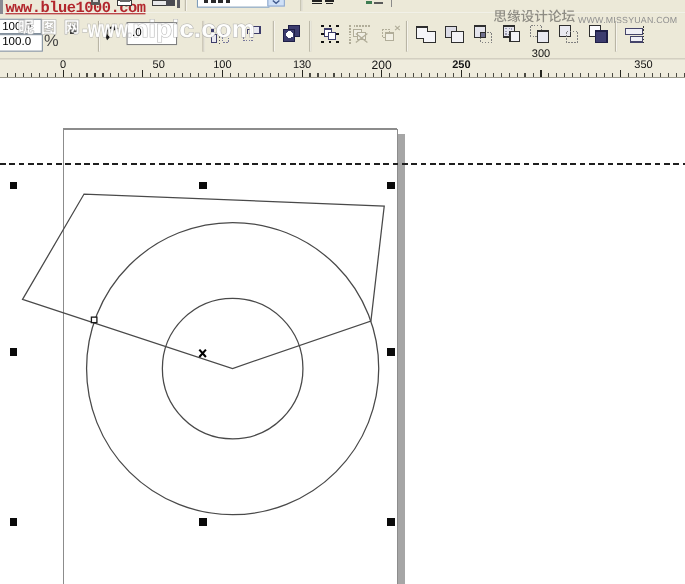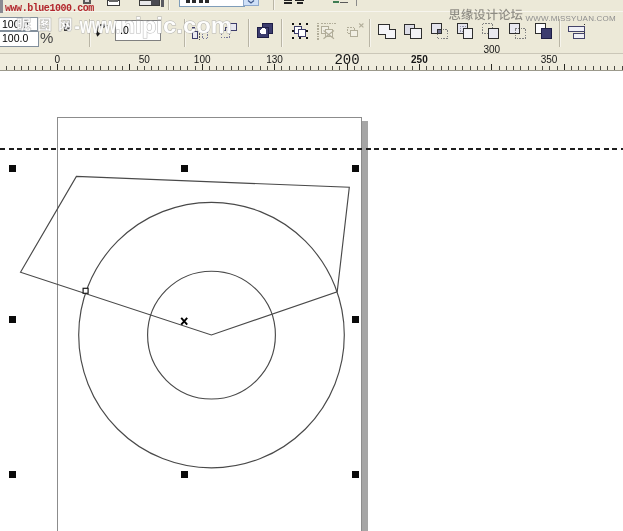--- a/index.html
+++ b/index.html
@@ -126,30 +126,30 @@
       <rect x="541.6" y="28.2" width="10.2" height="10.4" fill="#3c3c6e" stroke="#1e1e46"></rect>
       <path d="M584.6 24 v15" stroke="#333" stroke-width="1" stroke-dasharray="1.3,1.5"></path>
       <rect x="568.8" y="26" width="15.4" height="5" fill="#f0f0f6" stroke="#44446a"></rect>
       <rect x="573.4" y="33.2" width="10.8" height="5" fill="#f0f0f6" stroke="#44446a"></rect>
     </svg>
 
 <div class="abs" style="left:37.4px;top:54.5px;width:40px;text-align:center;font-size:10px;line-height:10px;color:#141414;">0</div>
     <div class="abs" style="left:109.8px;top:54.5px;width:40px;text-align:right;font-size:10px;line-height:10px;color:#141414;">50</div>
     <div class="abs" style="left:182.2px;top:54.5px;width:40px;text-align:center;font-size:10px;line-height:10px;color:#141414;">100</div>
     <div class="abs" style="left:254.6px;top:54.5px;width:40px;text-align:center;font-size:10px;line-height:10px;color:#141414;">130</div>
-    <div class="abs" style="left:327.0px;top:54.5px;width:40px;text-align:center;font-size:14px;line-height:10px;color:#141414;font-family:Liberation Mono, monospace;">200</div>
+    <div class="abs" style="left:327.0px;top:54.5px;width:40px;text-align:center;font-size:11px;line-height:10px;color:#141414;">200</div>
     <div class="abs" style="left:399.4px;top:54.5px;width:40px;text-align:center;font-size:10px;line-height:10px;color:#141414;font-weight:bold;">250</div>
     <div class="abs" style="left:471.8px;top:45px;width:40px;text-align:center;font-size:10px;line-height:10px;color:#141414;">300</div>
-    <div class="abs" style="left:529px;top:54.5px;width:40px;text-align:center;font-size:10px;line-height:10px;color:#141414;">350</div>
+    <div class="abs" style="left:565px;top:54.5px;width:40px;text-align:center;font-size:10px;line-height:10px;color:#141414;">350</div>
     <svg class="abs" style="left:0;top:0;" width="623" height="71" viewBox="0 0 623 71" shape-rendering="crispEdges">
       <path d="M6.7 66.3V70 M14.0 66.3V70 M21.2 66.3V70 M28.4 66.3V70 M35.7 66.3V70 M42.9 66.3V70 M50.2 66.3V70 M64.6 66.3V70 M71.9 66.3V70 M79.1 66.3V70 M86.4 66.3V70 M93.6 66.3V70 M100.8 66.3V70 M108.1 66.3V70 M115.3 66.3V70 M122.6 66.3V70 M137.0 66.3V70 M144.3 66.3V70 M151.5 66.3V70 M158.8 66.3V70 M166.0 66.3V70 M173.2 66.3V70 M180.5 66.3V70 M187.7 66.3V70 M195.0 66.3V70 M209.4 66.3V70 M216.7 66.3V70 M223.9 66.3V70 M231.2 66.3V70 M238.4 66.3V70 M245.6 66.3V70 M252.9 66.3V70 M260.1 66.3V70 M267.4 66.3V70 M281.8 66.3V70 M289.1 66.3V70 M296.3 66.3V70 M303.6 66.3V70 M310.8 66.3V70 M318.0 66.3V70 M325.3 66.3V70 M332.5 66.3V70 M339.8 66.3V70 M354.2 66.3V70 M361.5 66.3V70 M368.7 66.3V70 M376.0 66.3V70 M383.2 66.3V70 M390.4 66.3V70 M397.7 66.3V70 M404.9 66.3V70 M412.2 66.3V70 M426.6 66.3V70 M433.9 66.3V70 M441.1 66.3V70 M448.4 66.3V70 M455.6 66.3V70 M462.8 66.3V70 M470.1 66.3V70 M477.3 66.3V70 M484.6 66.3V70 M499.0 66.3V70 M506.3 66.3V70 M513.5 66.3V70 M520.8 66.3V70 M528.0 66.3V70 M535.2 66.3V70 M542.5 66.3V70 M549.7 66.3V70 M557.0 66.3V70 M571.4 66.3V70 M578.7 66.3V70 M585.9 66.3V70 M593.2 66.3V70 M600.4 66.3V70 M607.6 66.3V70 M614.9 66.3V70 M622.1 66.3V70 " stroke="#4a4a42" stroke-width="1"></path>
       <path d="M57.4 63.6V70 M129.8 63.6V70 M202.2 63.6V70 M274.6 63.6V70 M347.0 63.6V70 M419.4 63.6V70 M491.8 63.6V70 M564.2 63.6V70 " stroke="#26261f" stroke-width="1"></path>
     </svg>
 
-<div class="abs" style="left:5px;top:3px;width:200px;height:11px;font-family:'Liberation Mono',monospace;font-weight:bold;font-size:10px;line-height:11px;color:#b2262c;letter-spacing:-0.45px;">www.blue1000.com</div>
+<div class="abs" style="left:5px;top:3px;width:200px;height:11px;font-family:'Liberation Mono',monospace;font-weight:bold;font-size:14px;line-height:11px;color:#b2262c;letter-spacing:-0.45px;text-decoration:underline;">www.blue1000.com</div>
 <svg class="abs" style="left:0;top:0;" width="623" height="53" viewBox="0 0 623 53">
       <path transform="translate(448.5 19.2) scale(0.01240 -0.01240)" d="M285 238V55C285 -37 316 -64 434 -64C458 -64 596 -64 621 -64C720 -64 748 -30 759 110C734 116 693 130 673 145C668 38 660 22 614 22C582 22 467 22 443 22C390 22 381 27 381 56V238ZM381 273C455 234 542 171 584 127L651 192C606 237 516 296 443 332ZM736 227C792 149 847 45 866 -23L958 17C937 86 877 187 820 262ZM151 253C129 173 91 77 43 16L128 -30C177 36 212 139 236 222ZM141 801V339H851V801ZM231 532H451V421H231ZM543 532H758V421H543ZM231 718H451V610H231ZM543 718H758V610H543Z" fill="#8e8c84"></path>
       <path transform="translate(460.9 19.2) scale(0.01240 -0.01240)" d="M44 60 66 -27C154 10 265 59 370 106L352 181C239 134 121 87 44 60ZM494 845C478 763 452 654 430 586H739L727 531H368V455H575C511 413 430 379 354 354C370 340 394 306 403 291C453 310 506 334 557 363C572 349 586 334 598 318C540 274 446 229 372 207C389 191 409 162 420 143C489 171 573 217 634 262C642 245 650 227 655 210C585 140 459 66 355 33C374 16 395 -11 406 -32C494 4 596 65 671 130C674 75 663 31 645 13C633 -4 617 -7 597 -7C577 -7 557 -5 531 -2C546 -27 551 -60 552 -82C574 -83 595 -84 614 -83C652 -83 677 -76 702 -51C754 -9 777 118 730 242L783 267C804 142 841 28 908 -34C921 -13 947 19 967 34C904 86 868 189 848 300C883 319 917 339 947 359L886 417C838 382 764 338 699 306C679 340 652 373 619 401C643 418 667 436 687 455H963V531H811C829 611 847 703 858 778L797 788L782 784H569L581 835ZM764 717 752 652H534L552 717ZM65 419C80 426 104 432 208 446C170 385 135 337 119 318C90 282 68 258 46 253C55 232 69 192 72 177C93 191 127 204 349 265C346 283 344 318 345 342L201 307C266 391 328 489 380 586L309 628C293 593 275 559 256 525L153 516C210 598 267 703 311 804L228 837C188 718 117 592 95 560C74 526 56 504 37 500C47 478 61 436 65 419Z" fill="#8e8c84"></path>
       <path transform="translate(473.3 19.2) scale(0.01240 -0.01240)" d="M112 771C166 723 235 655 266 611L331 678C298 720 228 784 174 828ZM40 533V442H171V108C171 61 141 27 121 13C138 -5 163 -44 170 -67C187 -45 217 -21 398 122C387 140 371 175 363 201L263 123V533ZM482 810V700C482 628 462 550 333 492C350 478 383 442 395 423C539 490 570 601 570 697V722H728V585C728 498 745 464 828 464C841 464 883 464 899 464C919 464 942 465 955 470C952 492 949 526 947 550C934 546 912 544 897 544C885 544 847 544 836 544C820 544 818 555 818 583V810ZM787 317C754 248 706 189 648 142C588 191 540 250 506 317ZM383 406V317H443L417 308C456 223 508 150 573 90C500 47 417 17 329 -1C345 -22 365 -59 373 -84C472 -59 565 -22 645 30C720 -23 809 -62 910 -86C922 -60 948 -23 968 -2C876 16 793 48 723 90C805 163 869 259 907 384L849 409L833 406Z" fill="#8e8c84"></path>
       <path transform="translate(485.7 19.2) scale(0.01240 -0.01240)" d="M128 769C184 722 255 655 289 612L352 681C318 723 244 786 188 830ZM43 533V439H196V105C196 61 165 30 144 16C160 -4 184 -46 192 -71C210 -49 242 -24 436 115C426 134 412 175 406 201L292 122V533ZM618 841V520H370V422H618V-84H718V422H963V520H718V841Z" fill="#8e8c84"></path>
       <path transform="translate(498.1 19.2) scale(0.01240 -0.01240)" d="M98 765C159 715 239 643 276 598L339 670C300 714 217 781 156 828ZM802 432C735 383 634 326 546 284V472H458C539 545 603 627 653 709C725 593 824 482 917 415C933 438 963 472 985 489C880 554 764 678 701 795L717 829L616 847C565 726 465 581 312 477C333 462 362 428 376 405C403 425 428 445 452 466V76C452 -27 485 -57 604 -57C629 -57 774 -57 800 -57C905 -57 932 -16 944 132C918 137 879 153 858 168C851 50 843 29 794 29C761 29 638 29 612 29C556 29 546 36 546 76V189C645 232 770 294 864 352ZM37 532V441H185V99C185 48 156 13 137 -3C152 -17 177 -51 186 -70C202 -47 231 -22 401 116C391 134 376 170 368 196L276 124V532Z" fill="#8e8c84"></path>
       <path transform="translate(510.5 19.2) scale(0.01240 -0.01240)" d="M420 770V680H901V770ZM393 -47C425 -33 472 -26 834 19C850 -19 864 -53 874 -81L966 -42C934 41 864 180 810 284L725 253C748 207 773 154 797 102L503 71C561 163 621 277 667 391H950V482H372V391H551C506 270 446 155 424 122C399 83 380 57 358 51C370 24 387 -26 393 -46ZM30 131 56 33C150 75 268 129 380 181L359 264L252 219V518H362V607H252V832H153V607H36V518H153V178C107 160 64 143 30 131Z" fill="#8e8c84"></path>
     </svg>
 <div class="abs" style="left:525.5px;top:13.5px;width:100px;height:9px;font-size:8px;line-height:9px;color:#8f8f8f;letter-spacing:0.2px;">WWW.MISSYUAN.COM</div>
 <svg class="abs" style="left:0;top:0;z-index:30;" width="623" height="53" viewBox="0 0 623 53">

